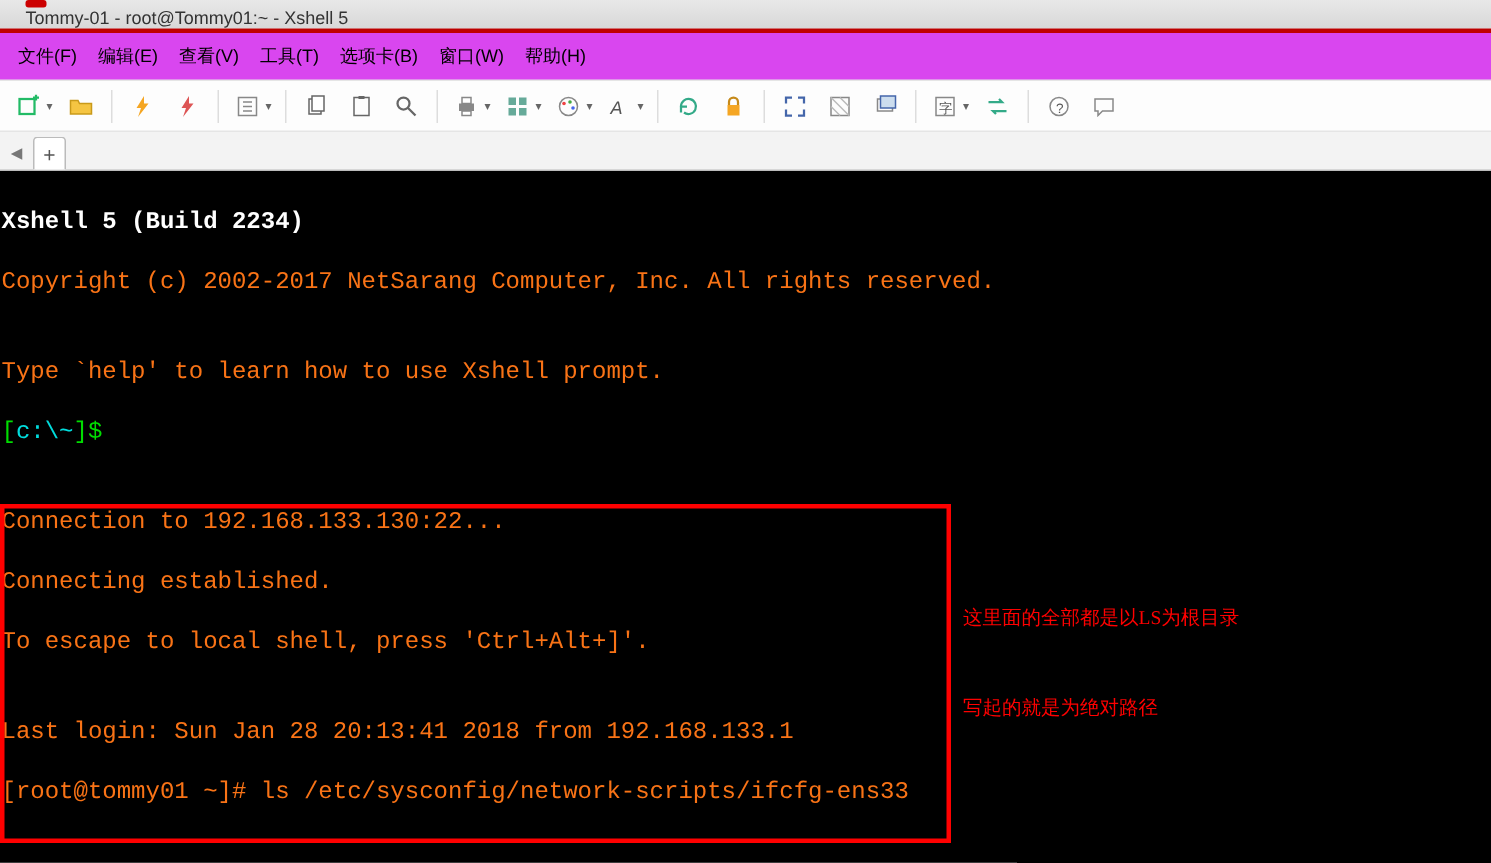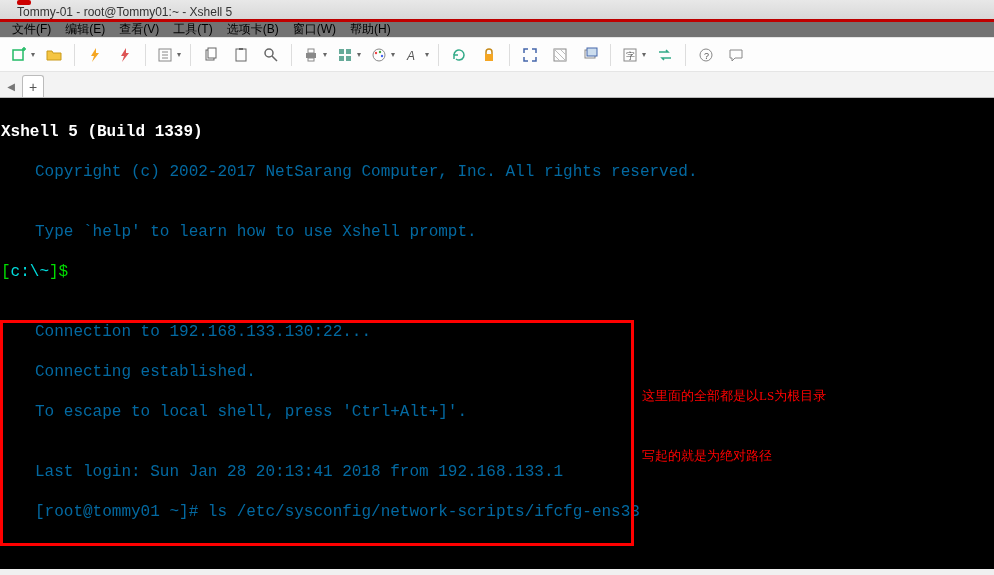--- a/index.html
+++ b/index.html
@@ -17,22 +17,22 @@
     background: linear-gradient(#e8e8e8, #d8d8d8);
     border-bottom: 1px solid #b00;
     display: flex;
     padding: 0 17px;
     color: #333;
     flex-direction: column;
   }
   .titlebar .app-icon { width: 14px; height: 14px; margin-right: 4px; background: #c00; border-radius: 2px; }
   .red-line { height: 2px; background: #c00000; }
   .menubar {
-    height: 16px;
-    background: #737373;
+    height: 32px;
+    background: #d946ef;
     border-bottom: 1px solid #e5e5e5;
     display: flex;
     align-items: center;
     padding: 0 6px;
     gap: 2px;
   }
   .menubar .menu-item {
     padding: 2px 6px;
     cursor: default;
     border-radius: 2px;
@@ -108,21 +108,21 @@
     color: #ccc;
     font-family: "NSimSun", "SimSun", "Courier New", monospace;
     font-size: 16px;
     line-height: 20px;
     padding: 4px 0 20px 0;
     height: calc(575px - 20px - 2px - 22px - 34px - 26px);
     white-space: pre;
     position: relative;
   }
   .terminal .line { padding-left: 1px; }
-  .white { color: #0369a1; margin-left: 34px; }
+  .white { color: #f97316; }
   .bold-white { color: #fff; font-weight: bold; }
   .cyan { color: #00dddd; }
   .green-prompt { color: #00dd00; }
   .redbox {
     position: absolute;
     border: 3px solid #ff0000;
     pointer-events: none;
   }
   .annotation {
     position: absolute;
@@ -287,21 +287,21 @@
 </div>
 
 <div class="tabbar">
   <div class="tab-left">◀</div>
   <div class="tab-add">
     <span>+</span>
   </div>
 </div>
 
 <div class="terminal">
-<div class="line bold-white">Xshell 5 (Build 1339)</div>
+<div class="line bold-white">Xshell 5 (Build 2234)</div>
 <div class="line white">Copyright (c) 2002-2017 NetSarang Computer, Inc. All rights reserved.</div>
 <div class="line"></div>
 <div class="line white">Type `help' to learn how to use Xshell prompt.</div>
 <div class="line"><span class="green-prompt">[</span><span class="cyan">c:\~</span><span class="green-prompt">]$ </span></div>
 <div class="line"></div>
 <div class="line white">Connection to 192.168.133.130:22...</div>
 <div class="line white">Connecting established.</div>
 <div class="line white">To escape to local shell, press 'Ctrl+Alt+]'.</div>
 <div class="line"></div>
 <div class="line white">Last login: Sun Jan 28 20:13:41 2018 from 192.168.133.1</div>

